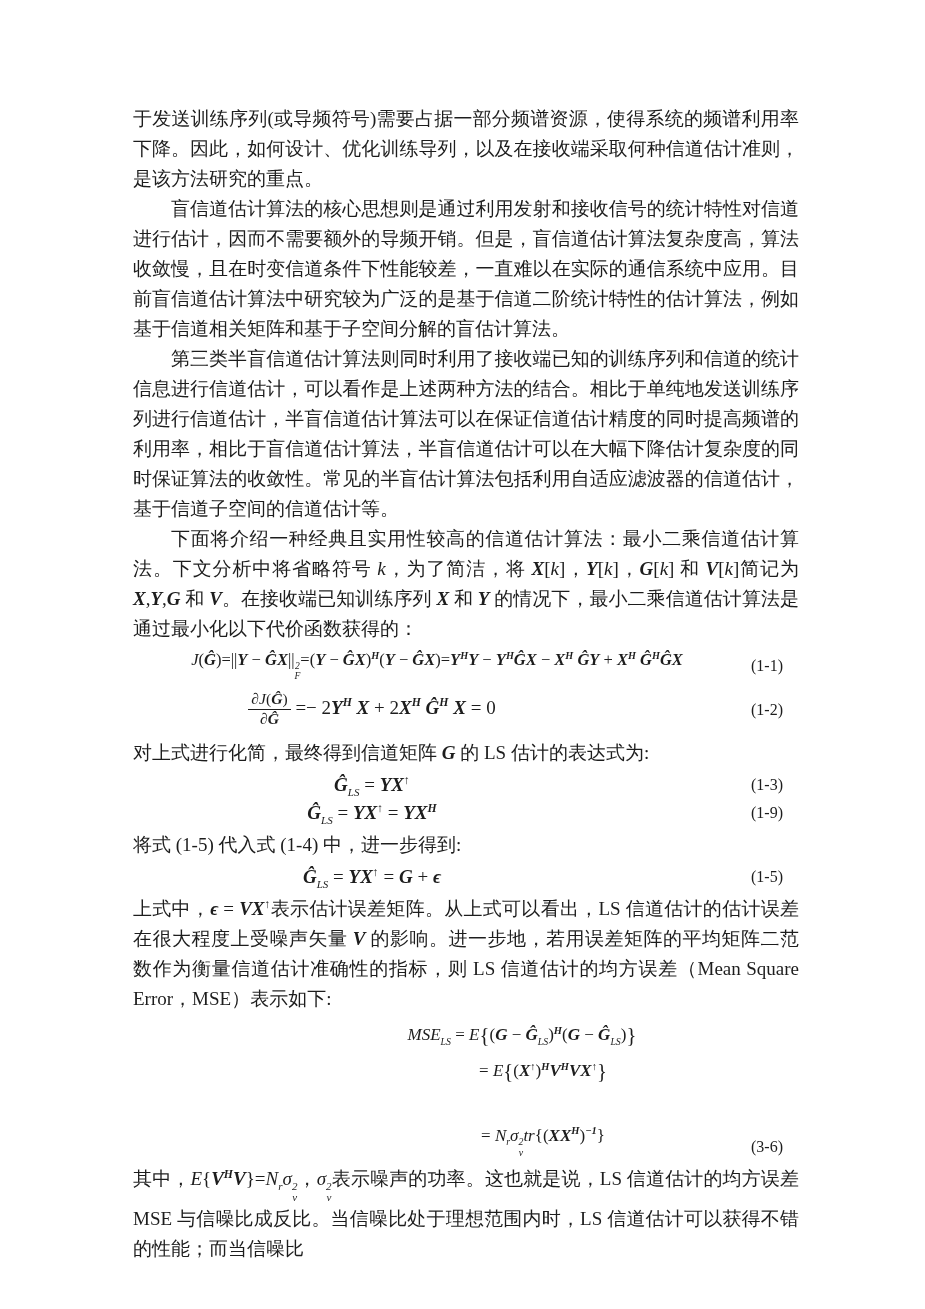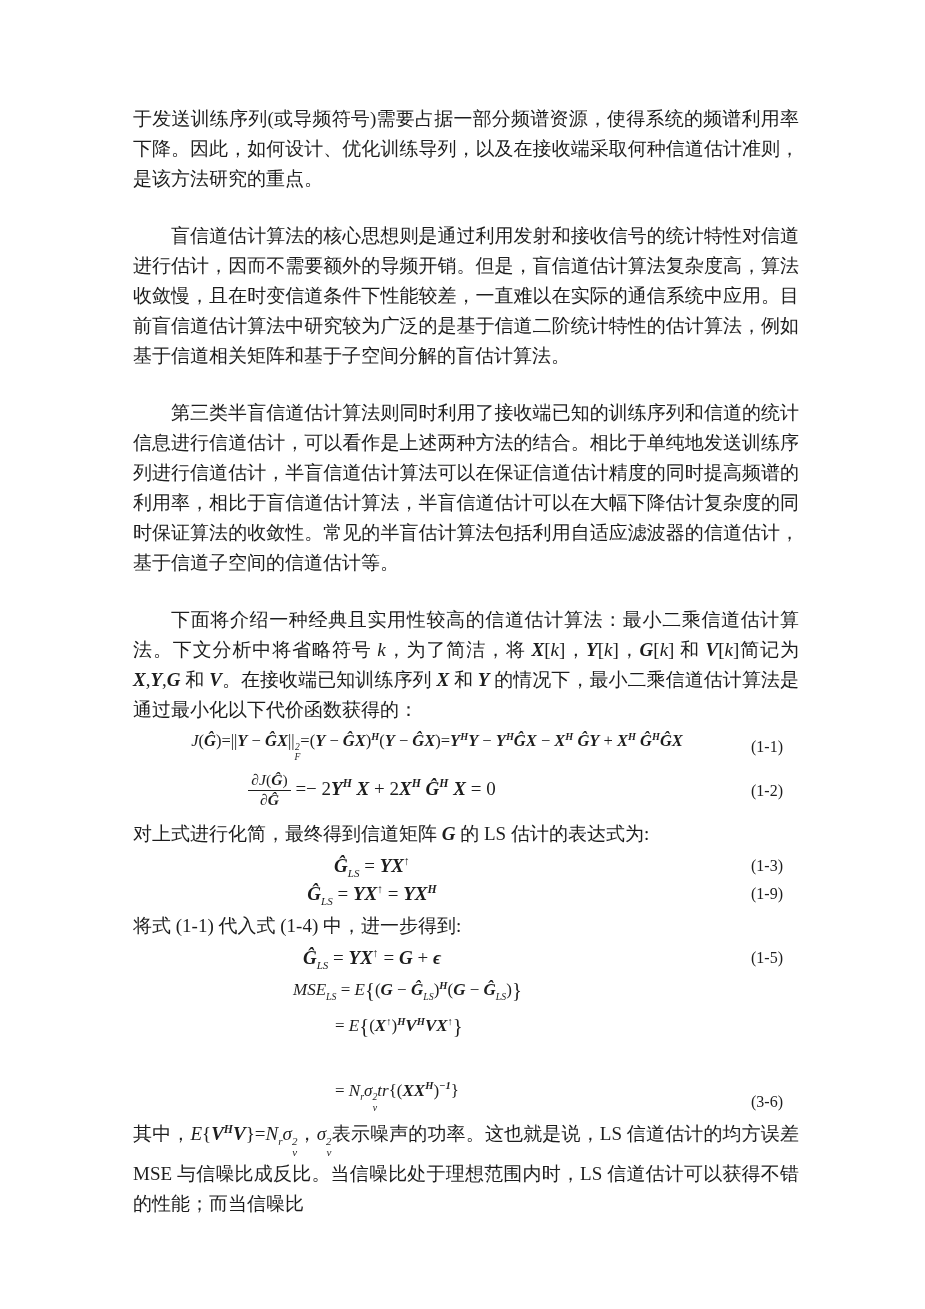--- a/index.html
+++ b/index.html
@@ -16,21 +16,21 @@
     left:133px;top:104px;
     width:666px;
   }
   p.para{
     margin:0;
     font-size:19px;
     line-height:30px;
     text-align:justify;
     font-family:"Liberation Serif","DejaVu Serif",serif;
   }
-  p.para.ind{text-indent:2em;margin-top:27px;}
+  p.para.ind{text-indent:2em;}
 
   
   .m{font-family:"Liberation Serif","DejaVu Serif",serif;font-style:italic;}
   b.m{font-weight:bold;}
   sup,sub{font-size:0.62em;line-height:0;}
   sup.bm,sub.bm{font-weight:bold;font-style:italic;font-family:"Liberation Serif","DejaVu Serif",serif;}
   sub.ms{font-style:italic;font-size:0.58em;font-family:"Liberation Serif","DejaVu Serif",serif;}
   .ss{
     display:inline-flex;flex-direction:column;align-items:center;
     font-size:0.58em;line-height:1.05;
@@ -53,21 +53,21 @@
     font-family:"Liberation Serif","DejaVu Serif",serif;
   }
   .eq-body.wide{padding-right:10px;font-size:16.5px;}
   .eq-num{
     width:48px;text-align:left;font-size:16px;
     font-family:"Liberation Serif","DejaVu Serif",serif;
   }
 
   
   .eq6{display:flex;margin:10px 0 6px;}
-  .eq6-lines{flex:1;}
+  .eq6-lines{flex:1;text-align:center;}
   .eq-line{
     font-size:17px;white-space:nowrap;
     padding-left:160px;margin-bottom:13px;
     font-family:"Liberation Serif","DejaVu Serif",serif;
   }
   .eq-line.l23{padding-left:202px;}
   .eq-line:last-child{margin-bottom:0;margin-top:43px;}
   .eq6 .eq-num{align-self:flex-end;padding-bottom:2px;}
 </style>
 </head>
@@ -103,27 +103,28 @@
     <span class="eq-body"><b class="m">Ĝ</b><sub class="ms">LS</sub> = <b class="m">YX</b><sup class="bm">↑</sup></span>
     <span class="eq-num">(1-3)</span>
   </div>
 
 
   <div class="eq">
     <span class="eq-body"><b class="m">Ĝ</b><sub class="ms">LS</sub> = <b class="m">YX</b><sup class="bm">↑</sup> = <b class="m">YX</b><sup class="bm">H</sup></span>
     <span class="eq-num">(1-9)</span>
   </div>
 
-  <p class="para">将式 (1-1) 代入式 (1-4) 中，进一步得到:</p>
+  <p class="para">将式 (1-5) 代入式 (1-4) 中，进一步得到:</p>
 
   <div class="eq">
     <span class="eq-body"><b class="m">Ĝ</b><sub class="ms">LS</sub> = <b class="m">YX</b><sup class="bm">↑</sup> =  <b class="m">G</b> + <b class="m">ϵ</b></span>
     <span class="eq-num">(1-5)</span>
   </div>
 
+  <p class="para">上式中，<b class="m">ϵ</b> = <b class="m">VX</b><sup class="bm">↑</sup>表示估计误差矩阵。从上式可以看出，LS 信道估计的估计误差在很大程度上受噪声矢量 <b class="m">V</b> 的影响。进一步地，若用误差矩阵的平均矩阵二范数作为衡量信道估计准确性的指标，则 LS 信道估计的均方误差（Mean Square Error，MSE）表示如下:</p>
 
   <div class="eq6">
     <div class="eq6-lines">
       <div class="eq-line"><i class="m">MSE</i><sub class="ms">LS</sub> = <i class="m">E</i><span class="bg">{</span>(<b class="m">G</b> − <b class="m">Ĝ</b><sub class="ms">LS</sub>)<sup class="bm">H</sup>(<b class="m">G</b> − <b class="m">Ĝ</b><sub class="ms">LS</sub>)<span class="bg">}</span></div>
       <div class="eq-line l23">= <i class="m">E</i><span class="bg">{</span>(<b class="m">X</b><sup class="bm">↑</sup>)<sup class="bm">H</sup><b class="m">V</b><sup class="bm">H</sup><b class="m">VX</b><sup class="bm">↑</sup><span class="bg">}</span></div>
       <div class="eq-line l23">= <i class="m">N</i><sub class="ms">r</sub><i class="m">σ</i><span class="ss">
             <span>2</span>
             <span>v</span>
           </span><i class="m">tr</i>{(<b class="m">XX</b><sup class="bm">H</sup>)<sup class="bm">−1</sup>}</div>
     </div>

